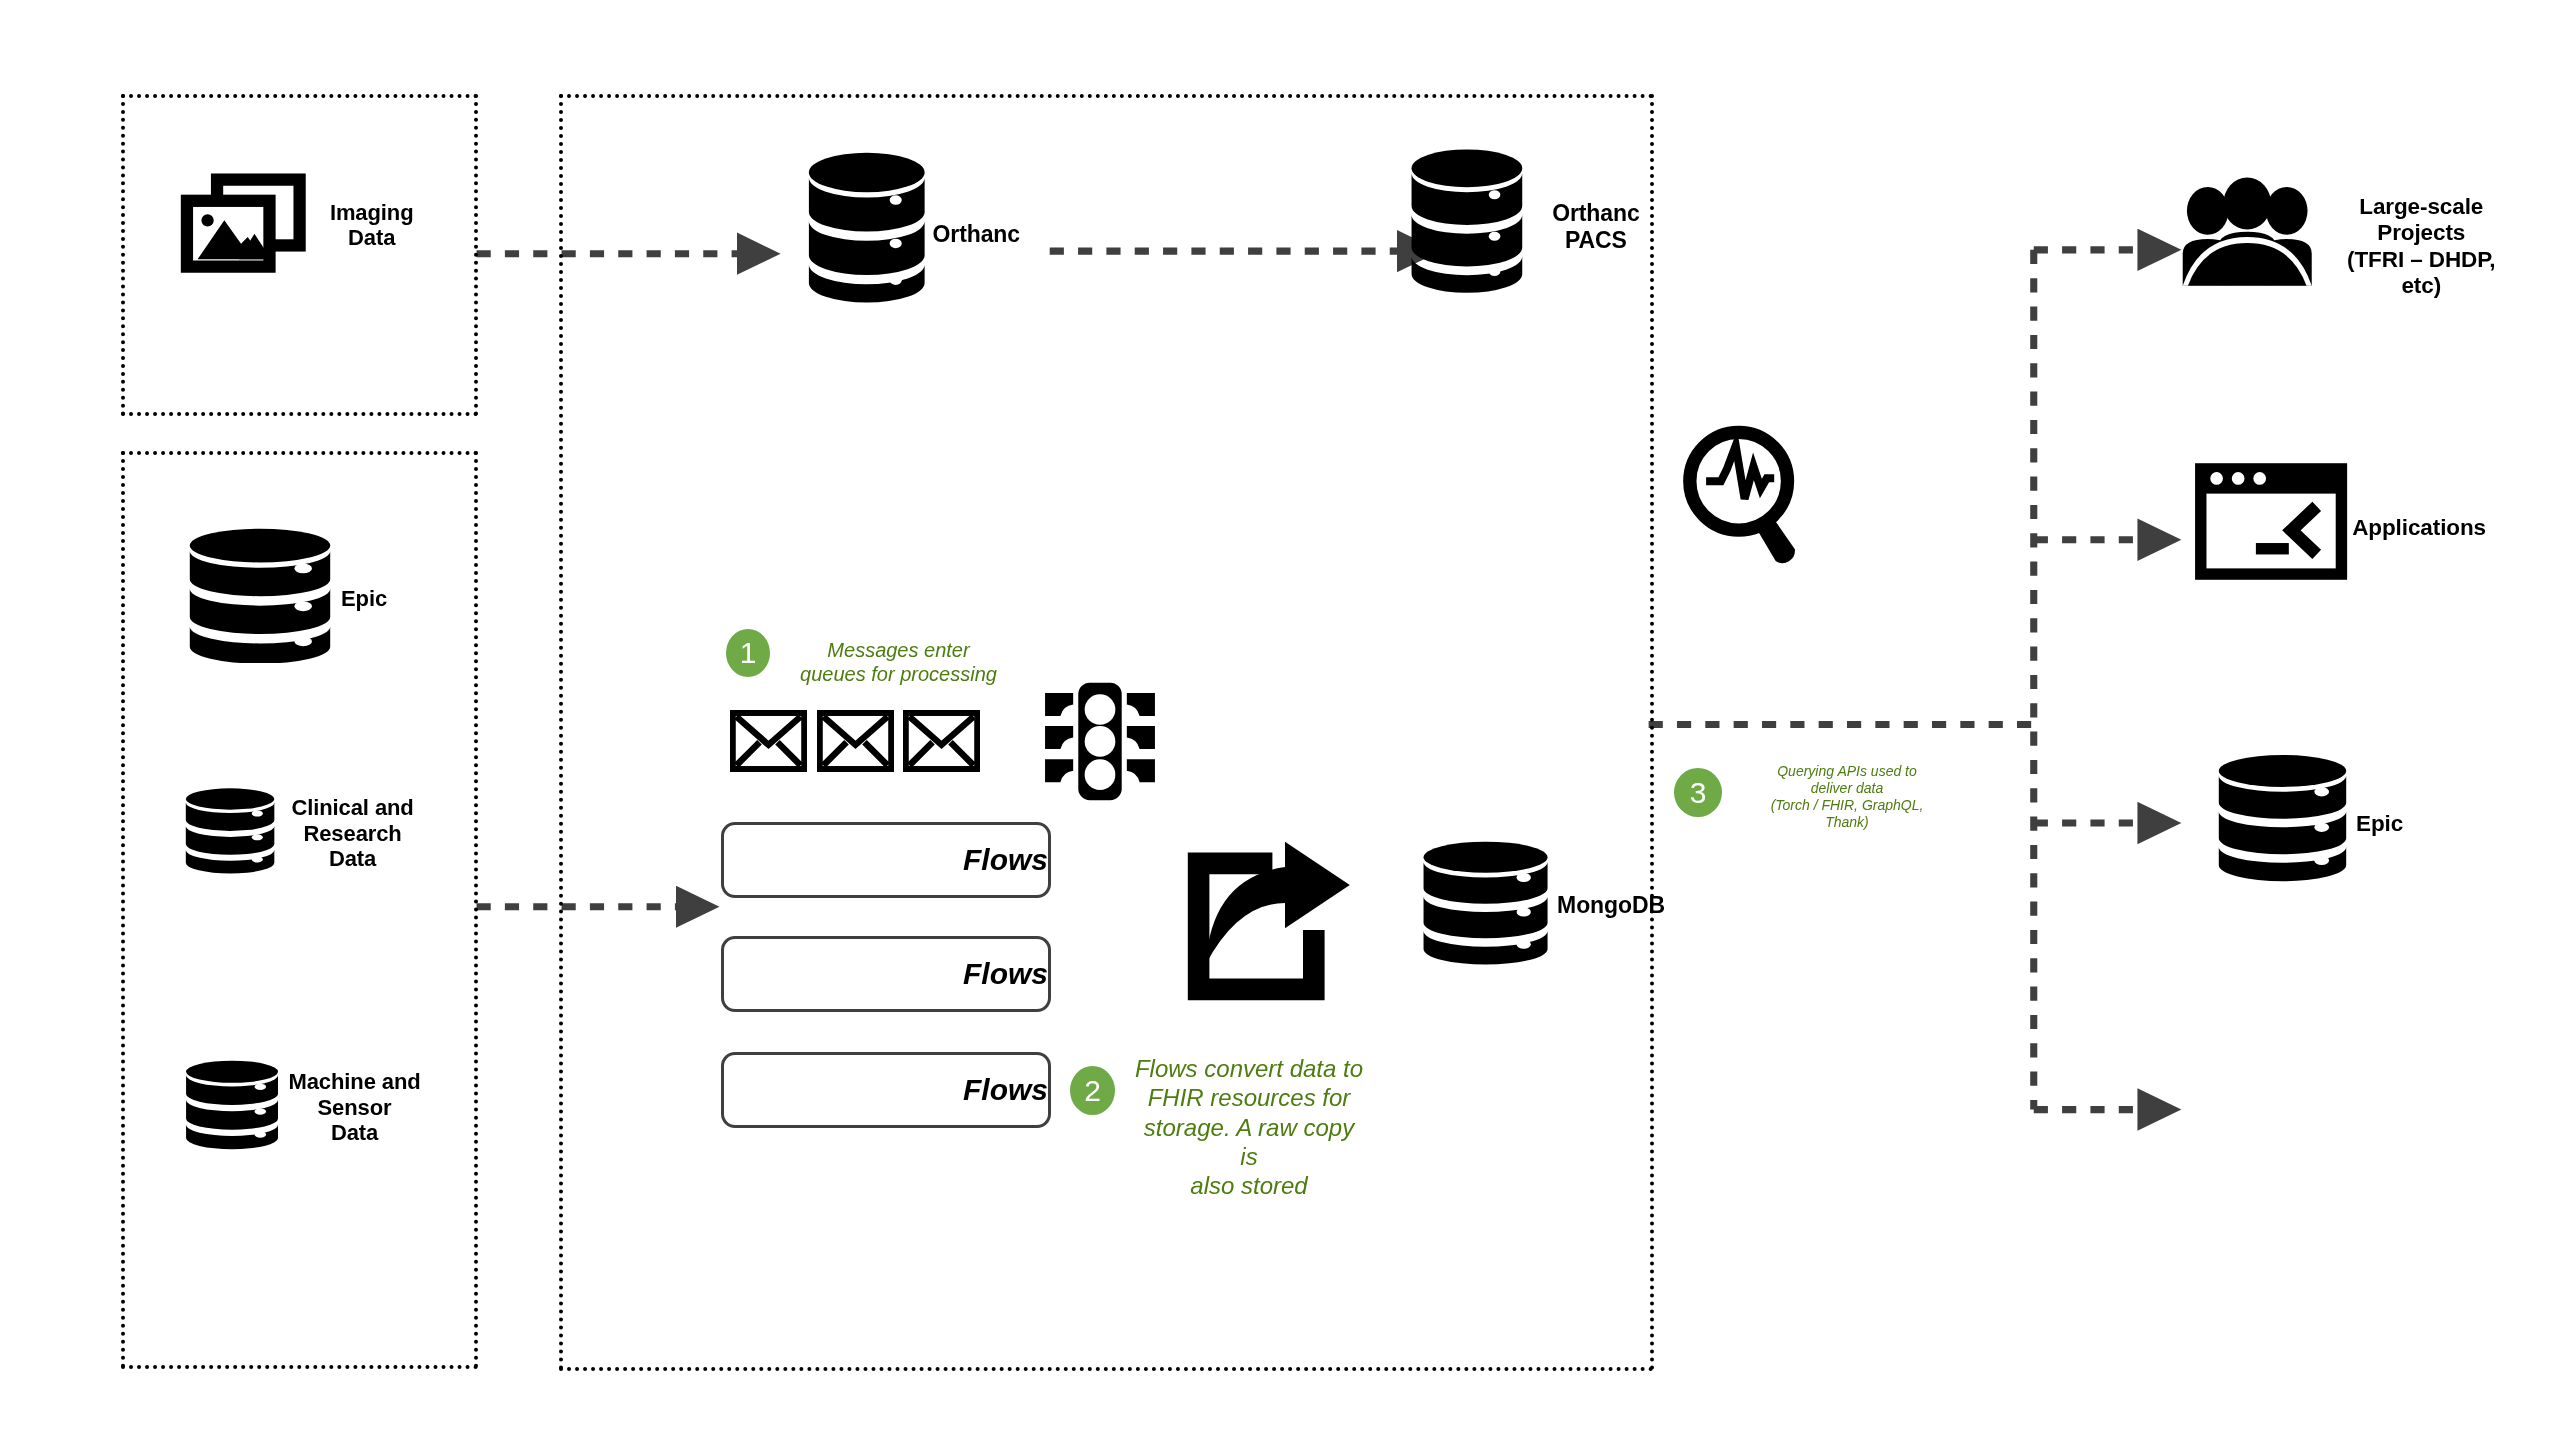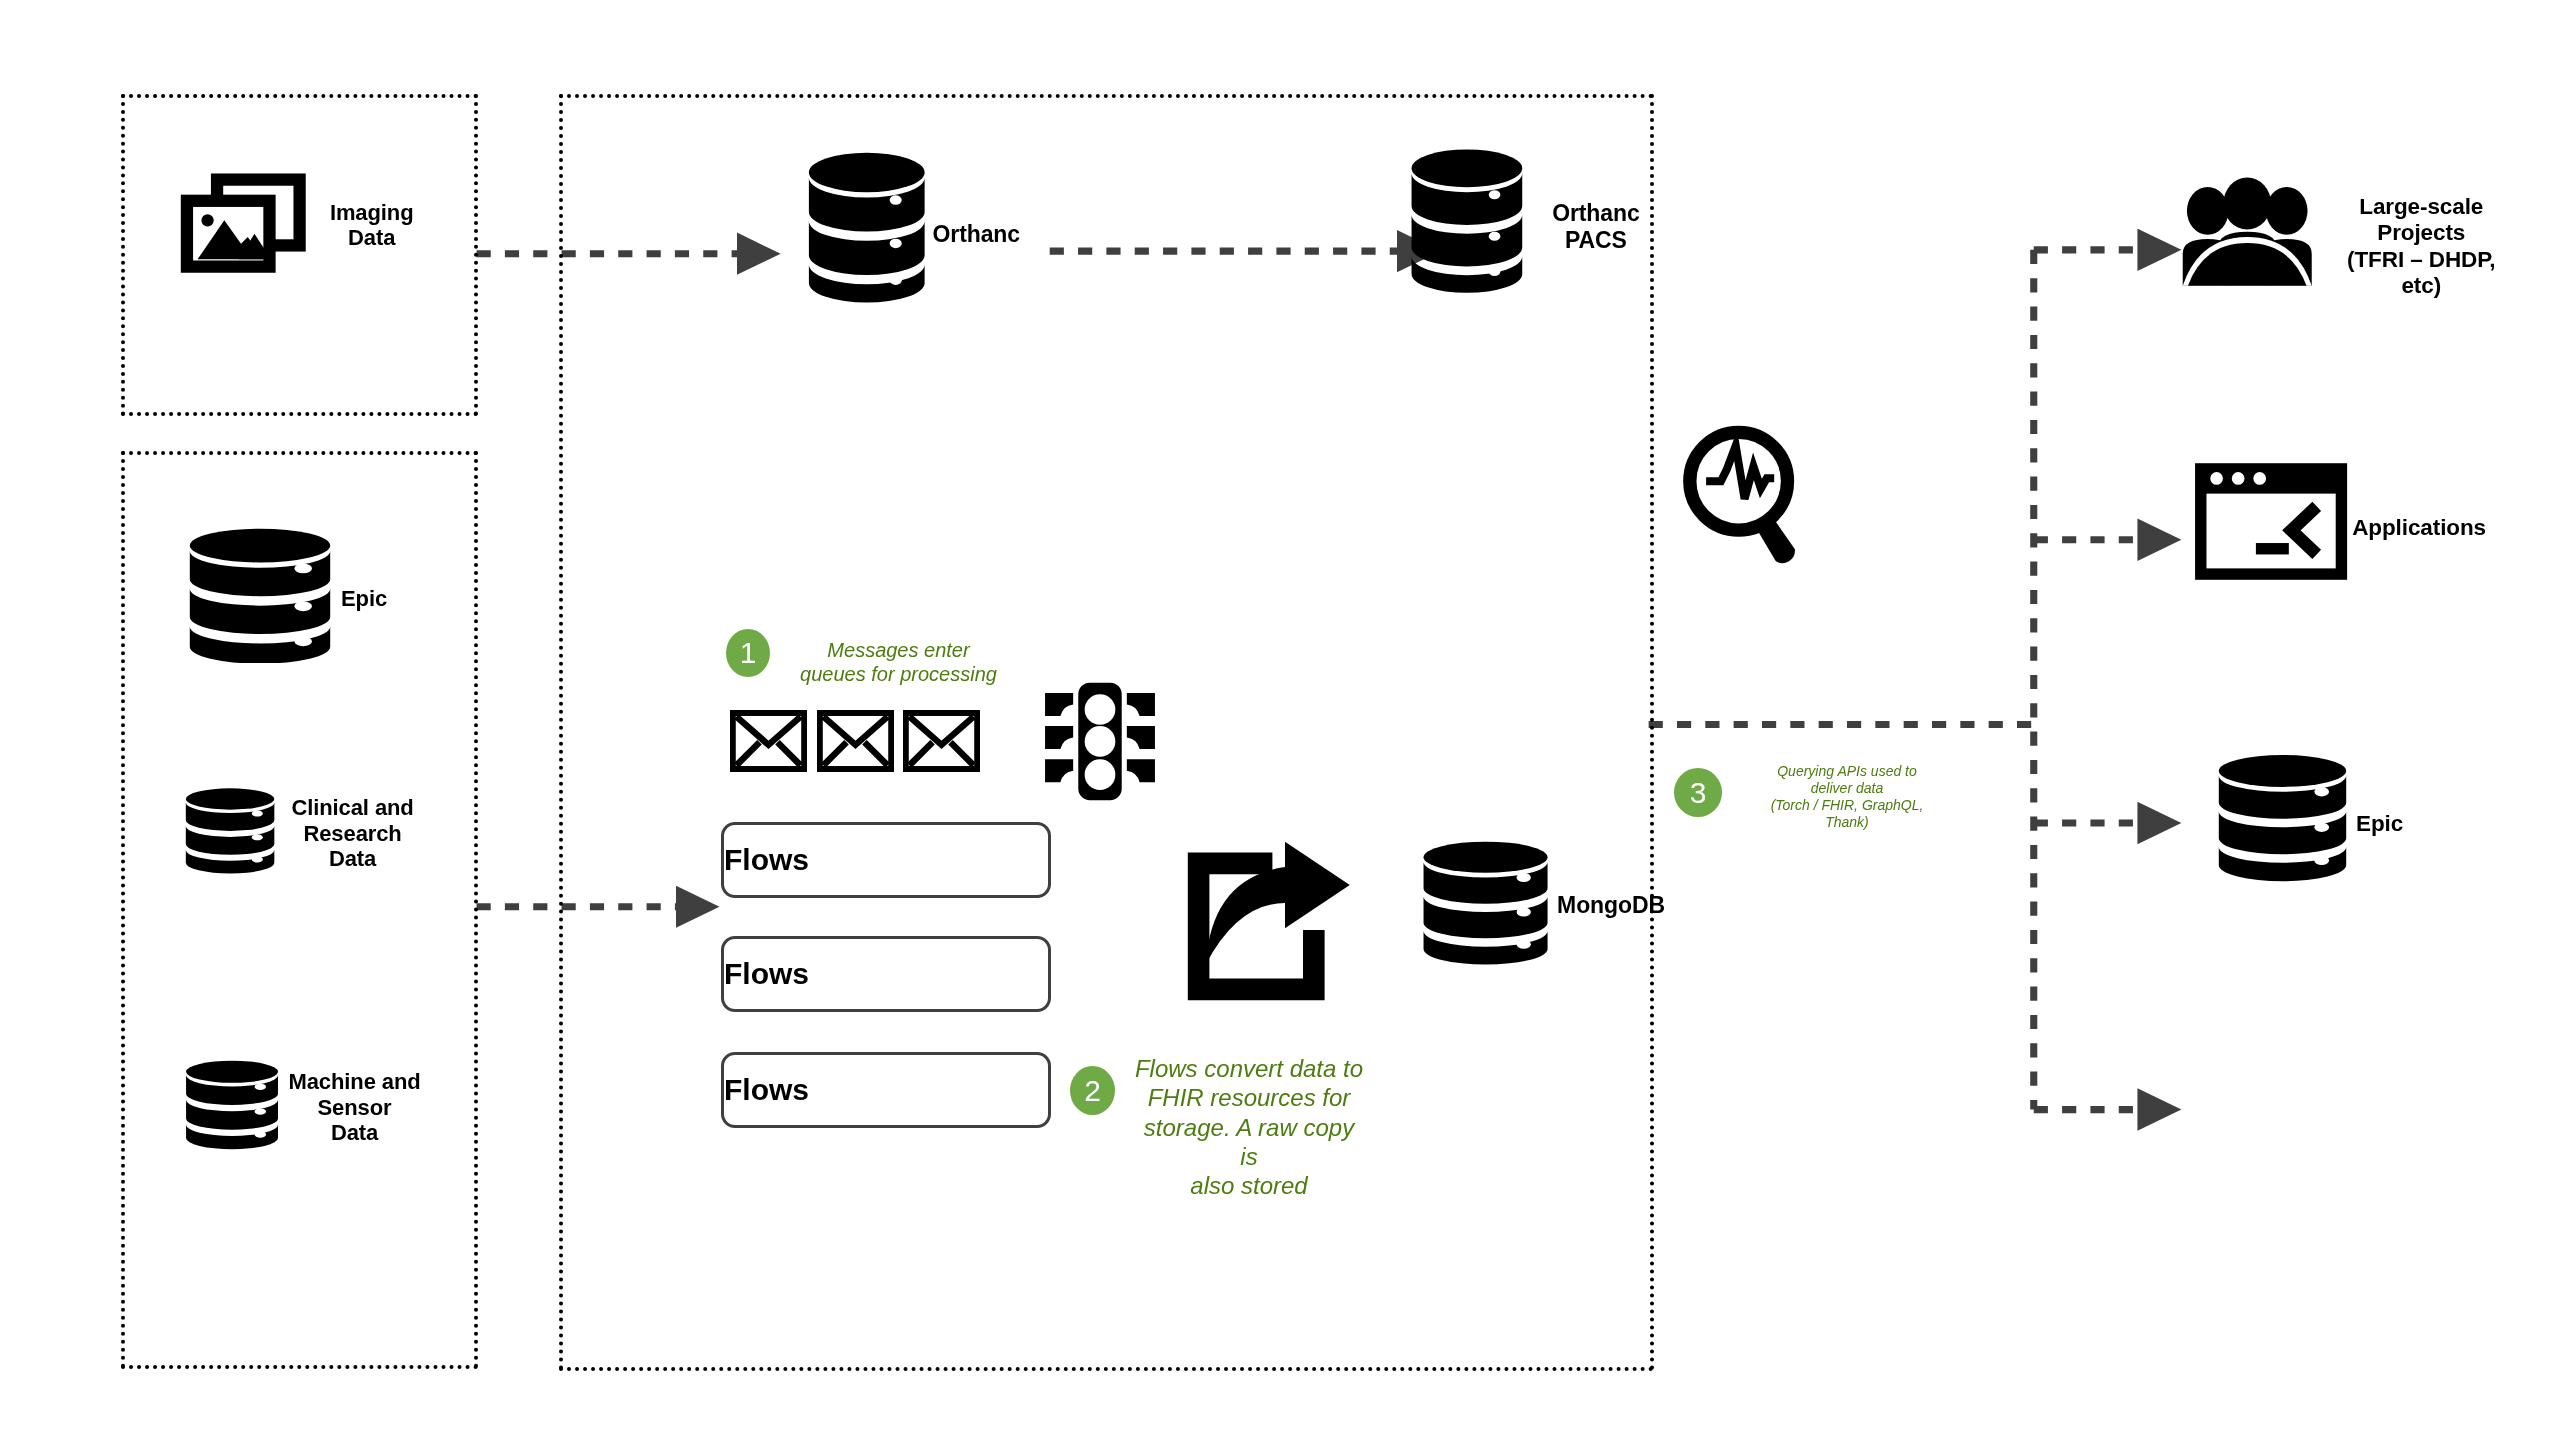--- a/index.html
+++ b/index.html
@@ -11,21 +11,21 @@
   
   .group-box{position:absolute;border:4.5px dotted #000;box-sizing:border-box;}
 
   
   .node{position:absolute;display:flex;flex-direction:row;align-items:center;justify-content:flex-start;}
   .node .glyph{display:block;}
   .node .cap{margin-top:6.4px;text-align:center;font-weight:bold;line-height:1.16;color:#000;letter-spacing:-0.1px;}
 
   
   .flow-box{position:absolute;box-sizing:border-box;border:3.2px solid #3f3f3f;border-radius:14px;background:#fff;
-            display:flex;align-items:center;justify-content:flex-start;font-weight:bold;color:#000;}
+            display:flex;align-items:center;justify-content:flex-end;font-weight:bold;color:#000;font-style:italic;}
 
   
   .badge{position:absolute;border-radius:50%;display:flex;align-items:center;justify-content:center;
          color:#fff;font-weight:normal;line-height:1;}
   .step-text{position:absolute;font-style:italic;text-align:center;line-height:1.22;color:#4d7c0f;}
 
   
   #wires{position:absolute;left:0;top:0;width:2576px;height:1449px;pointer-events:none;}
 </style>
 </head>

